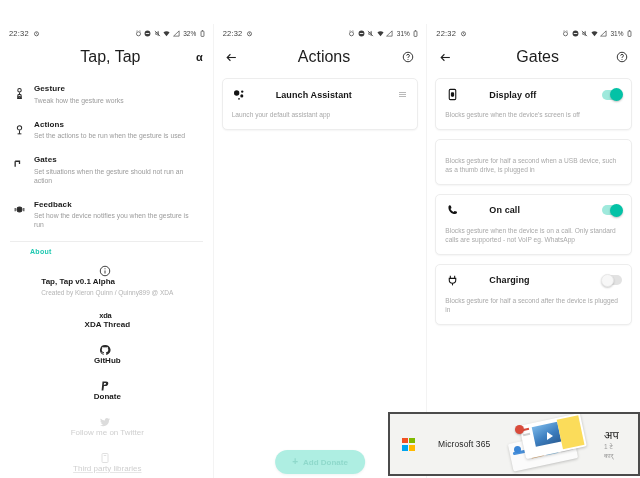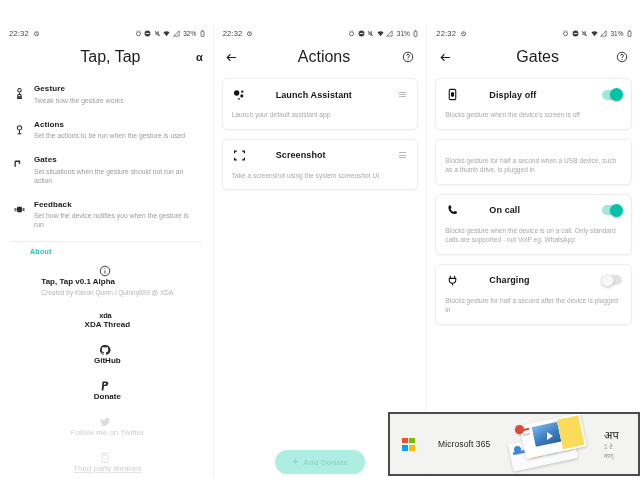--- a/index.html
+++ b/index.html
@@ -371,38 +371,20 @@
           </div>
           <div class="drag-handle">
               <i></i>
               <i></i>
               <i></i>
             </div>
         </div>
         <div class="card-sub">Launch your default assistant app</div>
       </div>
 
-      <div class="card">
-        <div class="card-head">
-          <div class="card-head-left">
-            <div class="card-ico">
-              <svg width="13" height="13" viewBox="0 0 24 24" fill="none" stroke="currentColor" stroke-width="2.3">
-                  <path d="M3 8V4h4M21 8V4h-4M3 16v4h4M21 16v4h-4"></path>
-                </svg>
-            </div>
-            <div class="card-title">Screenshot</div>
-          </div>
-          <div class="drag-handle">
-              <i></i>
-              <i></i>
-              <i></i>
-            </div>
-        </div>
-        <div class="card-sub">Take a screenshot using the system screenshot UI</div>
-      </div>
 
     </div>
 
     <div class="fab">
       <span class="plus">+</span>
       <span>Add Donate</span>
     </div>
   </div>
 
   <div class="panel">

